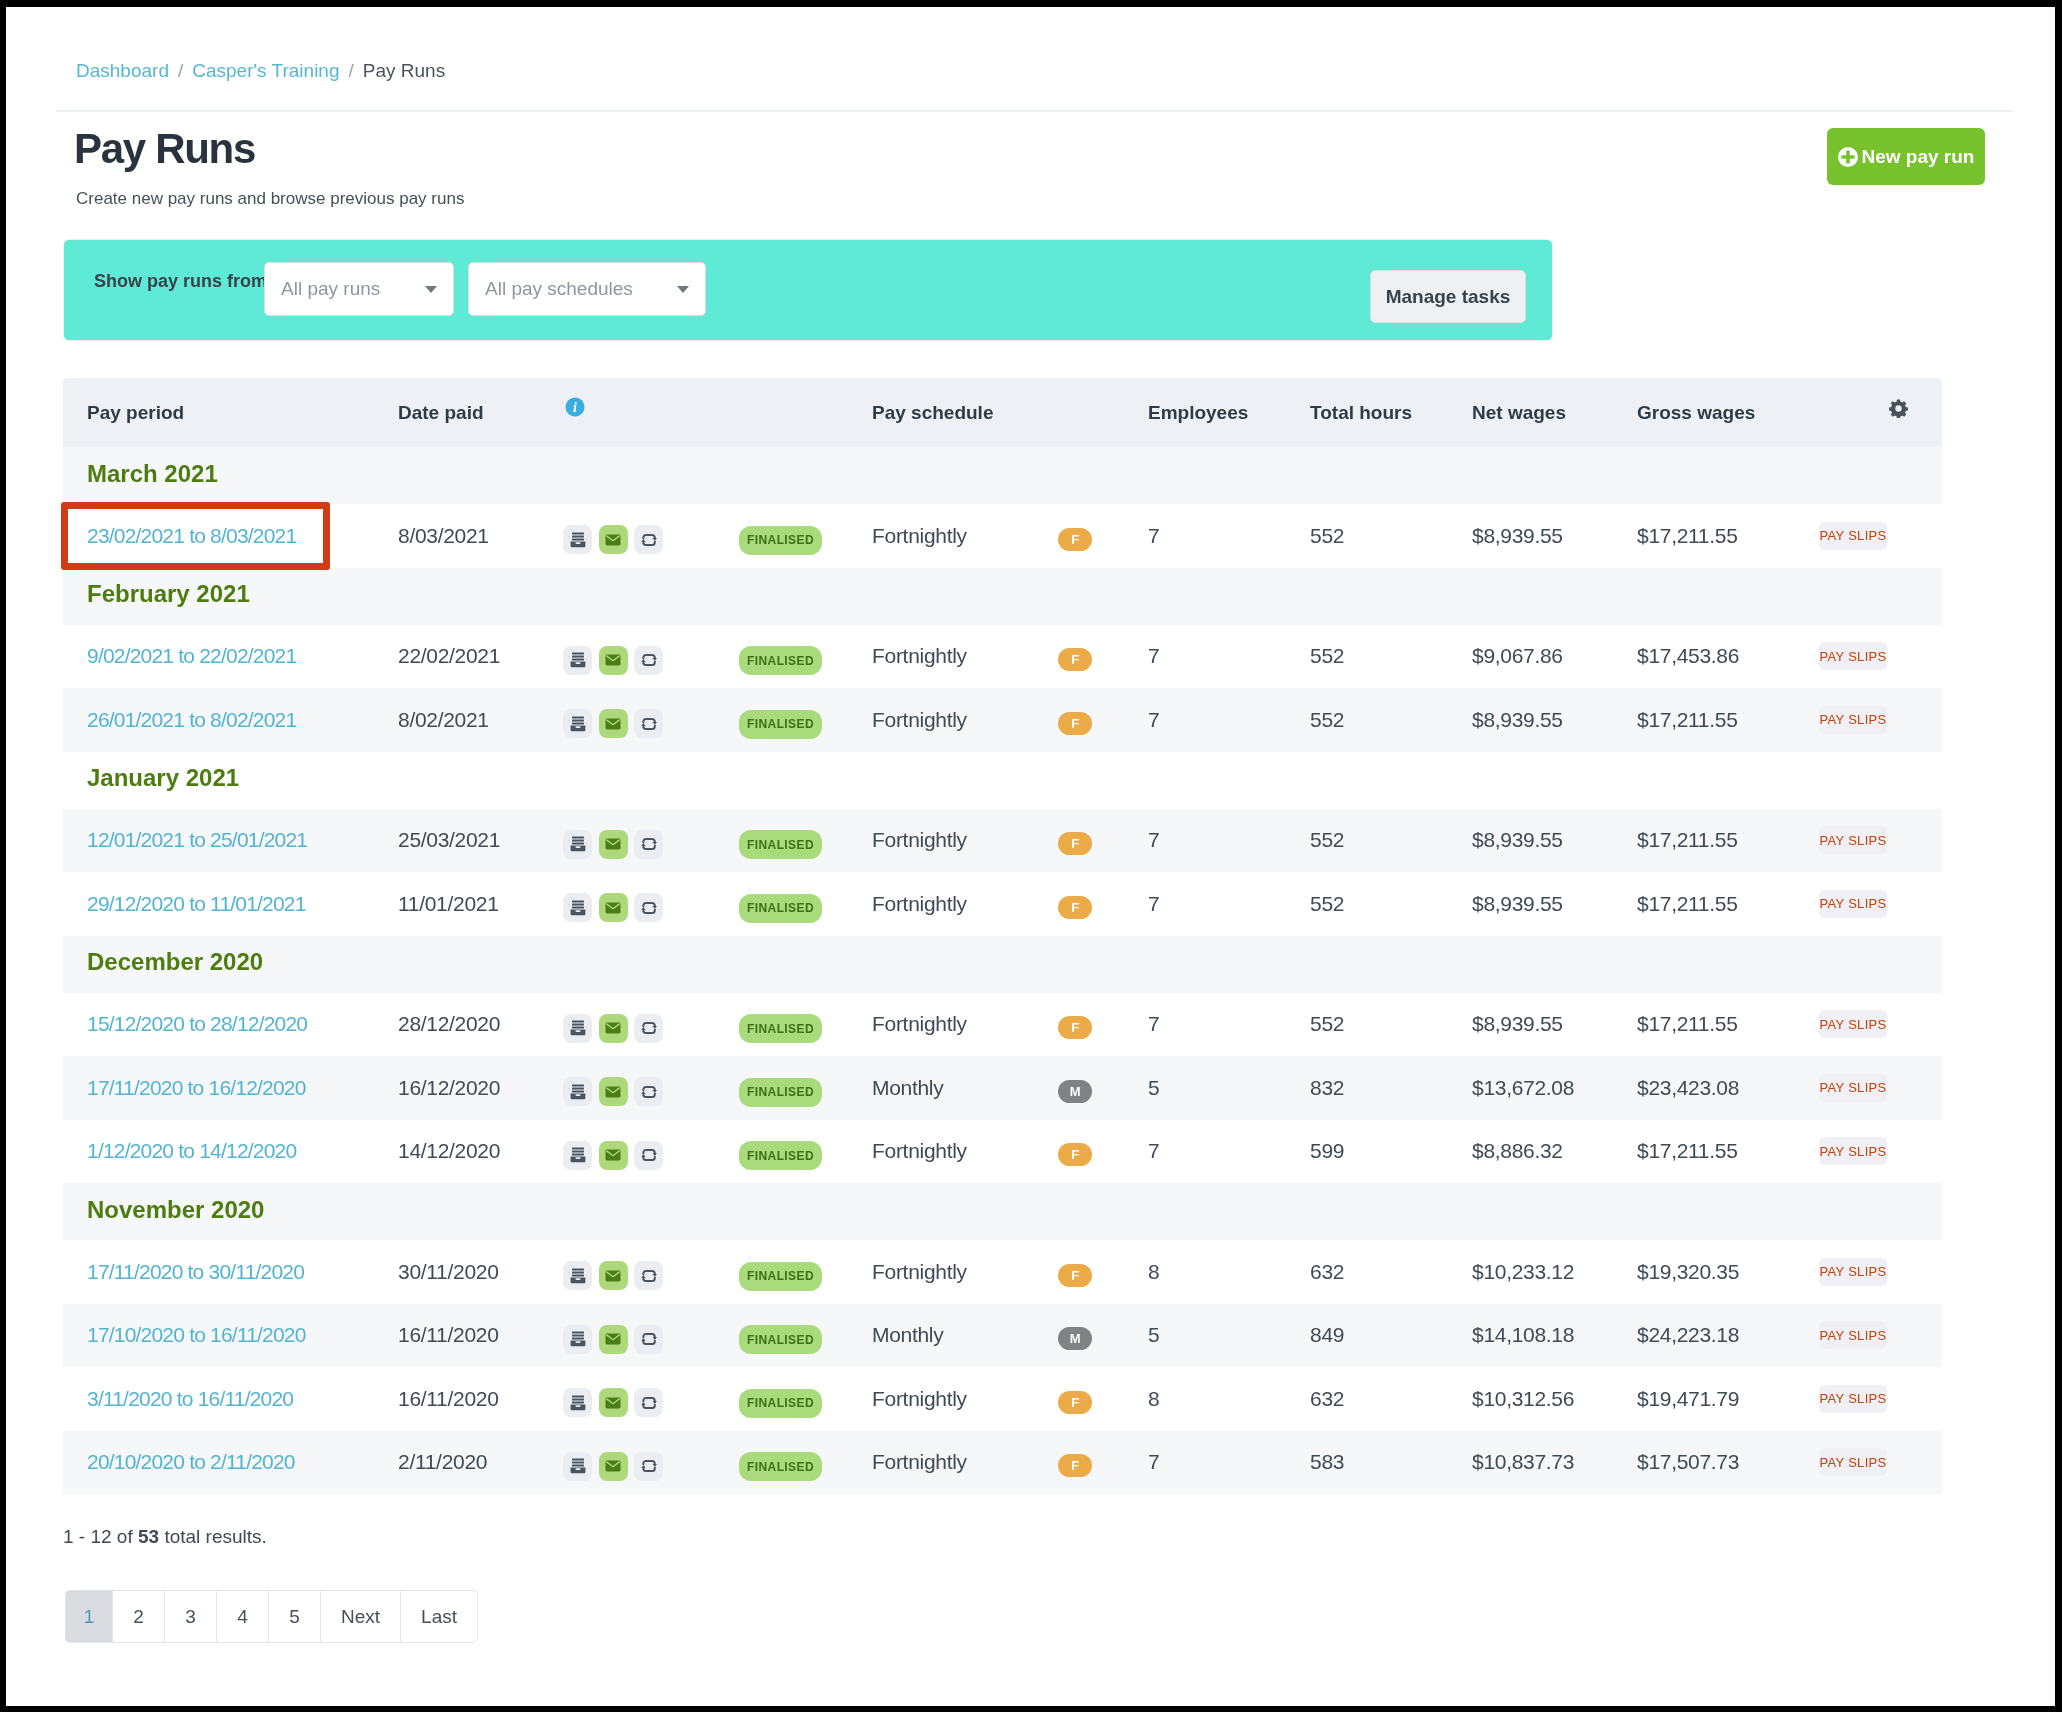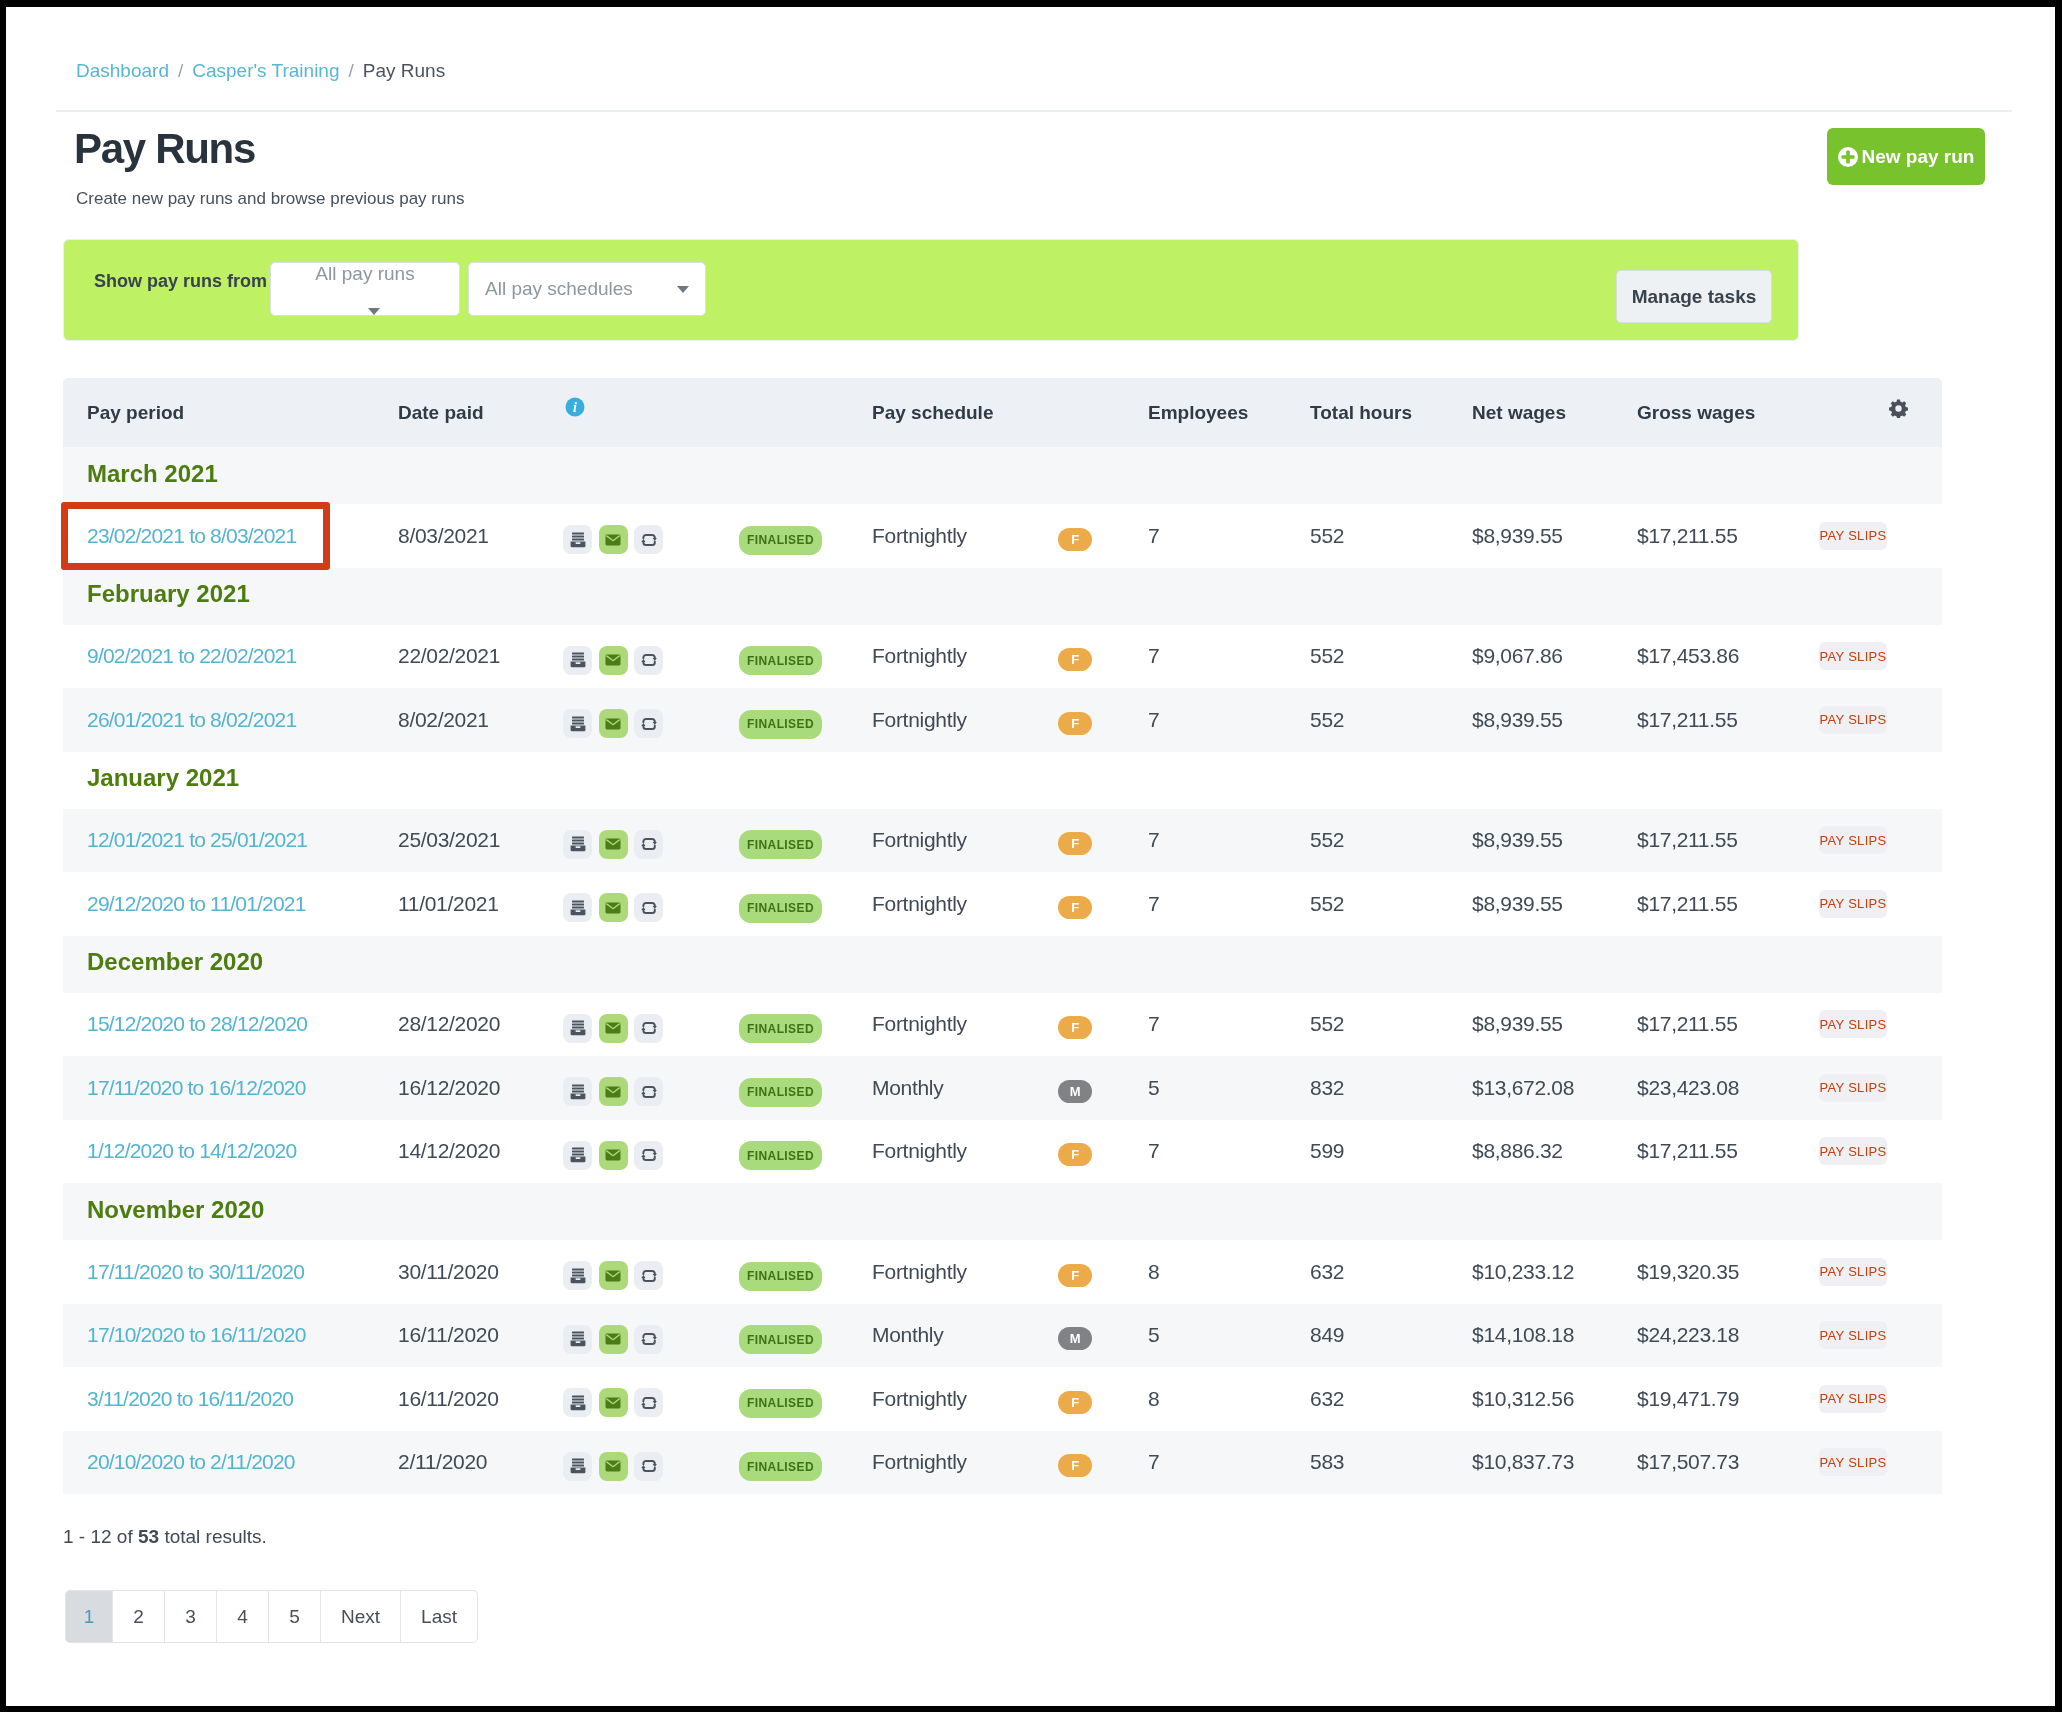--- a/index.html
+++ b/index.html
@@ -7,26 +7,26 @@
 .page{position:absolute;left:6px;top:7px;width:2049px;height:1699px;background:#fff;overflow:hidden;}
 .crumbs{position:absolute;left:70px;top:53px;font-size:19px;color:#8a949d;}
 .crumbs a{color:#57b7d3;text-decoration:none;}
 .crumbs .cur{color:#4a545e;}
 .crumbs .sep{color:#9aa4ac;padding:0 9px;}
 .hr{position:absolute;left:50px;top:103px;width:1956px;height:2px;background:#eceff1;}
 h1{position:absolute;left:68px;top:118px;font-size:42px;font-weight:700;color:#29333d;letter-spacing:-1.3px;}
 .subtitle{position:absolute;left:70px;top:182px;font-size:17px;color:#46505a;}
 .newbtn{position:absolute;left:1821px;top:121px;width:158px;height:57px;background:#77c22d;border-radius:6px;color:#fff;
   font-size:19px;font-weight:700;display:flex;align-items:center;justify-content:center;gap:4px;}
-.panel{position:absolute;left:57px;top:232px;width:1736px;height:102px;background:#bef264;border:1px solid #eceff2;border-radius:6px;}
+.panel{position:absolute;left:57px;top:232px;width:1490px;height:102px;background:#5eead4;border:1px solid #eceff2;border-radius:6px;}
 .panel .lbl{position:absolute;left:30px;top:31px;font-size:18px;font-weight:700;color:#39434d;}
 .sel{position:absolute;top:22px;height:54px;background:#fff;border:1px solid #d9dee2;border-radius:5px;
   font-size:19px;color:#8d97a0;display:flex;align-items:center;padding:0 16px;justify-content:space-between;}
 .sel .car{width:0;height:0;border-left:6px solid transparent;border-right:6px solid transparent;border-top:7px solid #6e7880;margin-left:18px;}
-.sel1{left:206px;width:190px;flex-direction:column;}
+.sel1{left:200px;width:190px;}
 .sel2{left:404px;width:238px;}
 .mng{position:absolute;right:26px;top:30px;width:156px;height:53px;background:#eef1f3;border:1px solid #d9dee2;border-radius:5px;
   font-size:19px;font-weight:700;color:#39434d;display:flex;align-items:center;justify-content:center;}
 .tbl{position:absolute;left:57px;top:371px;width:1879px;border-radius:5px 5px 0 0;overflow:hidden;}
 .thead{height:69px;background:#edf1f6;display:flex;align-items:center;font-size:19px;font-weight:700;color:#2f3b46;}
 .row{display:flex;align-items:center;}
 .grow{height:57px;font-size:24px;font-weight:700;color:#4d7c0f;}
 .grow .c1{position:relative;top:-2px;}
 .drow{height:63.5px;font-size:21px;letter-spacing:-0.3px;color:#3f4a55;}
 .odd{background:#f5f7f9;}

